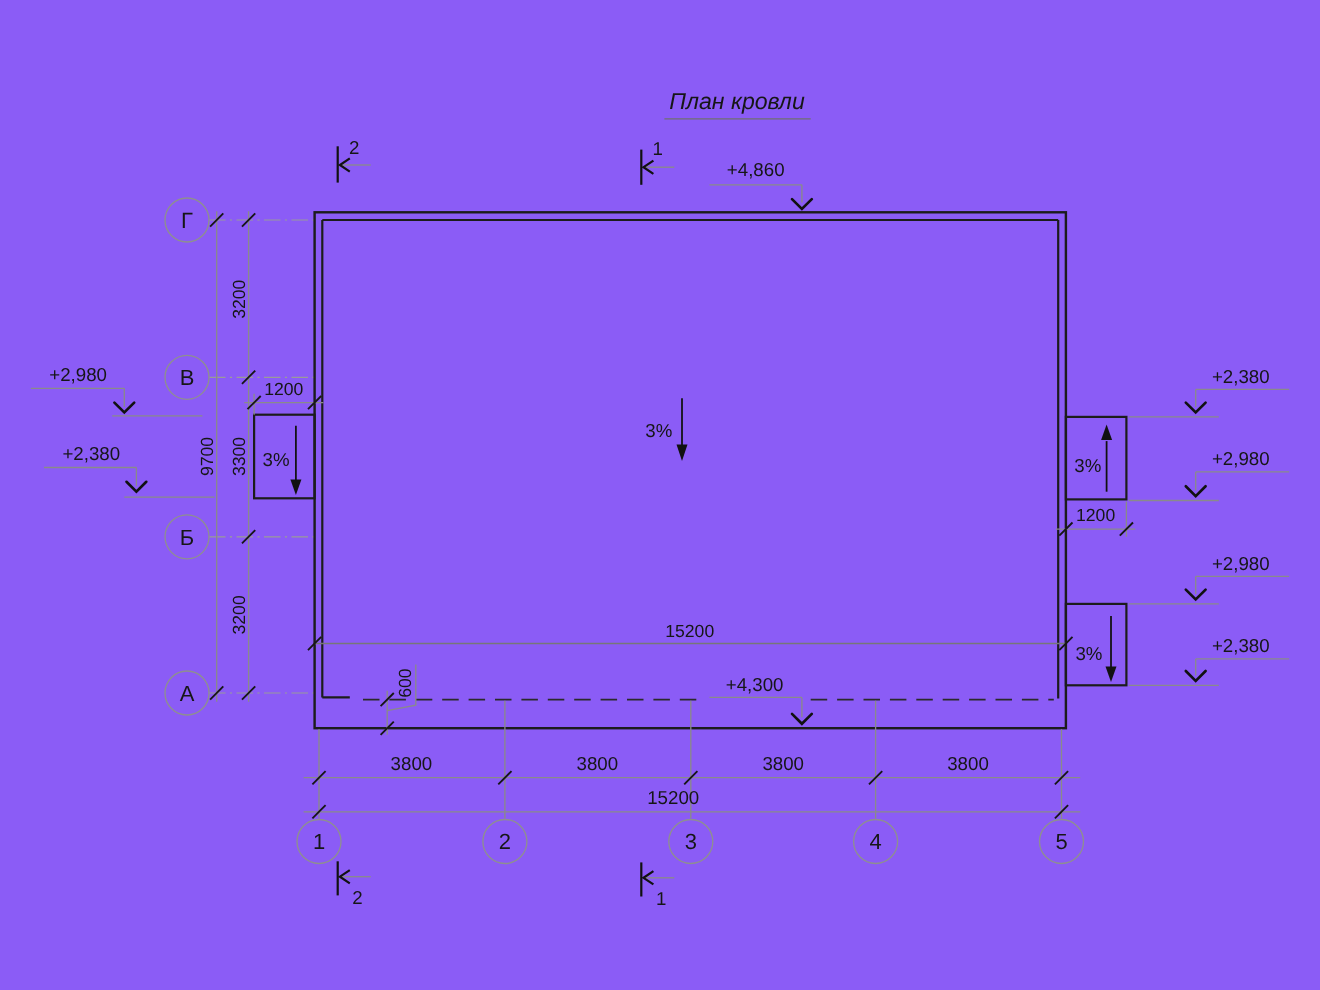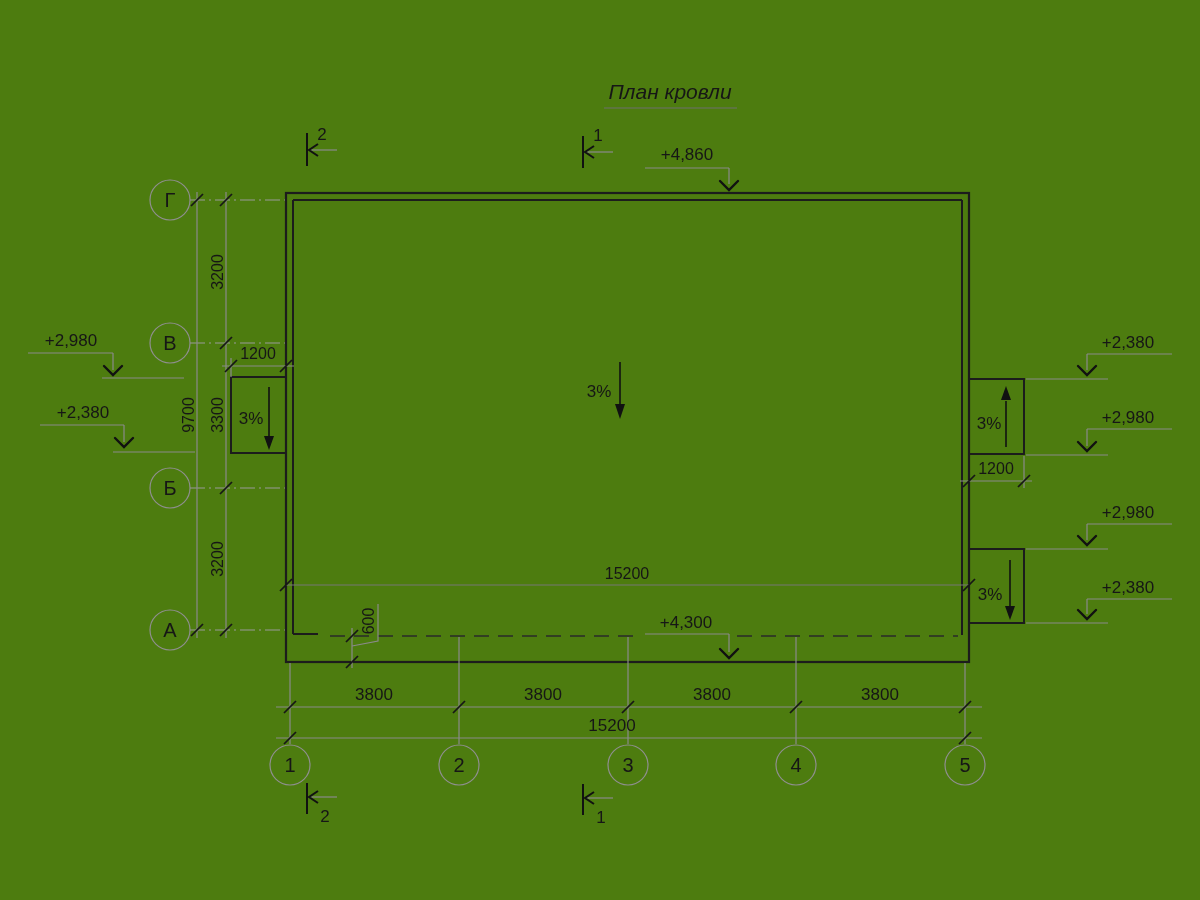--- a/index.html
+++ b/index.html
@@ -1,16 +1,16 @@
 <!DOCTYPE html>
 <html><head>
 <meta charset="utf-8">
 <style>
   html,body{margin:0;padding:0;background:#ffffff;}
-  .page{width:1200px;height:900px;background:#4d7c0f;position:relative;overflow:hidden;}
+  .page{width:1200px;height:900px;background:#8b5cf6;position:relative;overflow:hidden;}
   svg{display:block;}
   text{font-family:"Liberation Sans", sans-serif;fill:#161616;}
   .t-title{font-size:21px;font-style:italic;}
   .t-dim{font-size:16px;}
   .t-dim17{font-size:17px;}
   .t-bubble{font-size:20px;}
   .ln-thick{stroke:#1c1c1c;stroke-width:2.2;fill:none;}
   .ln-med{stroke:#1c1c1c;stroke-width:2;fill:none;}
   .ln-hidden{stroke:#2a2a2a;stroke-width:1.7;fill:none;stroke-dasharray:15,9;}
   .ln-grid{stroke:#9a9a9a;stroke-width:1.1;fill:none;stroke-dasharray:15,4,2,4;}

